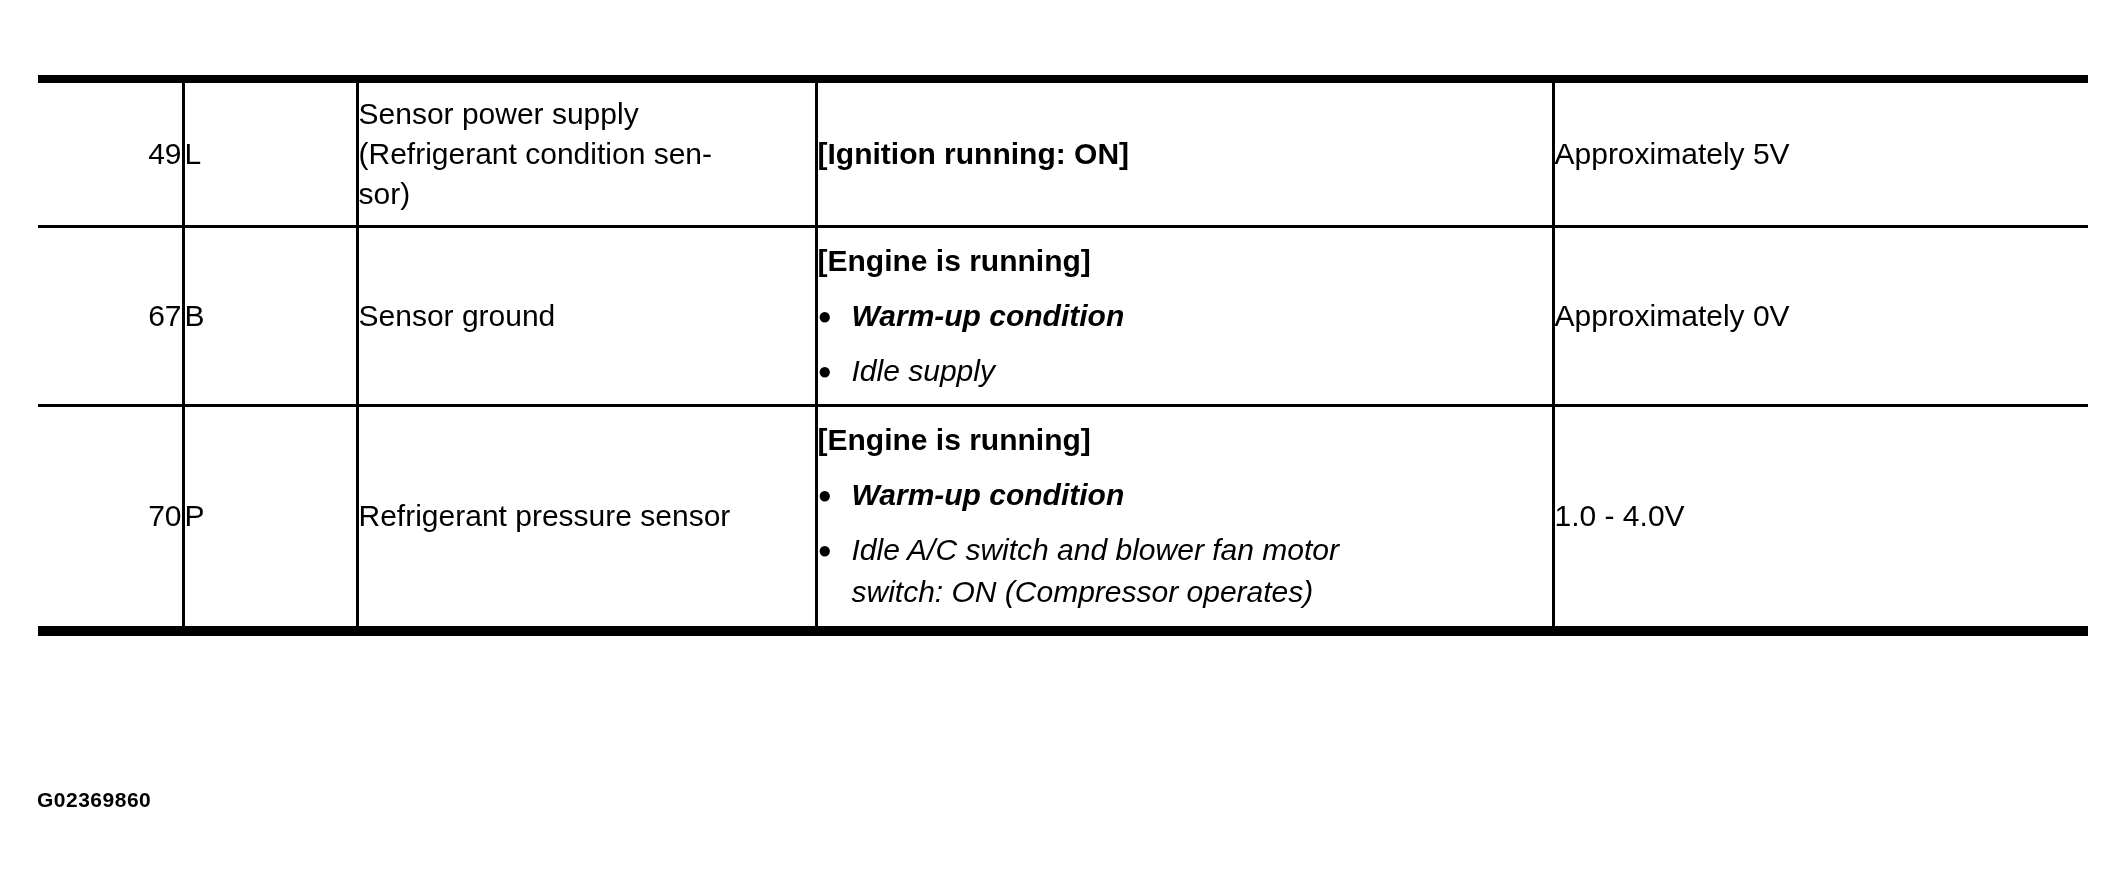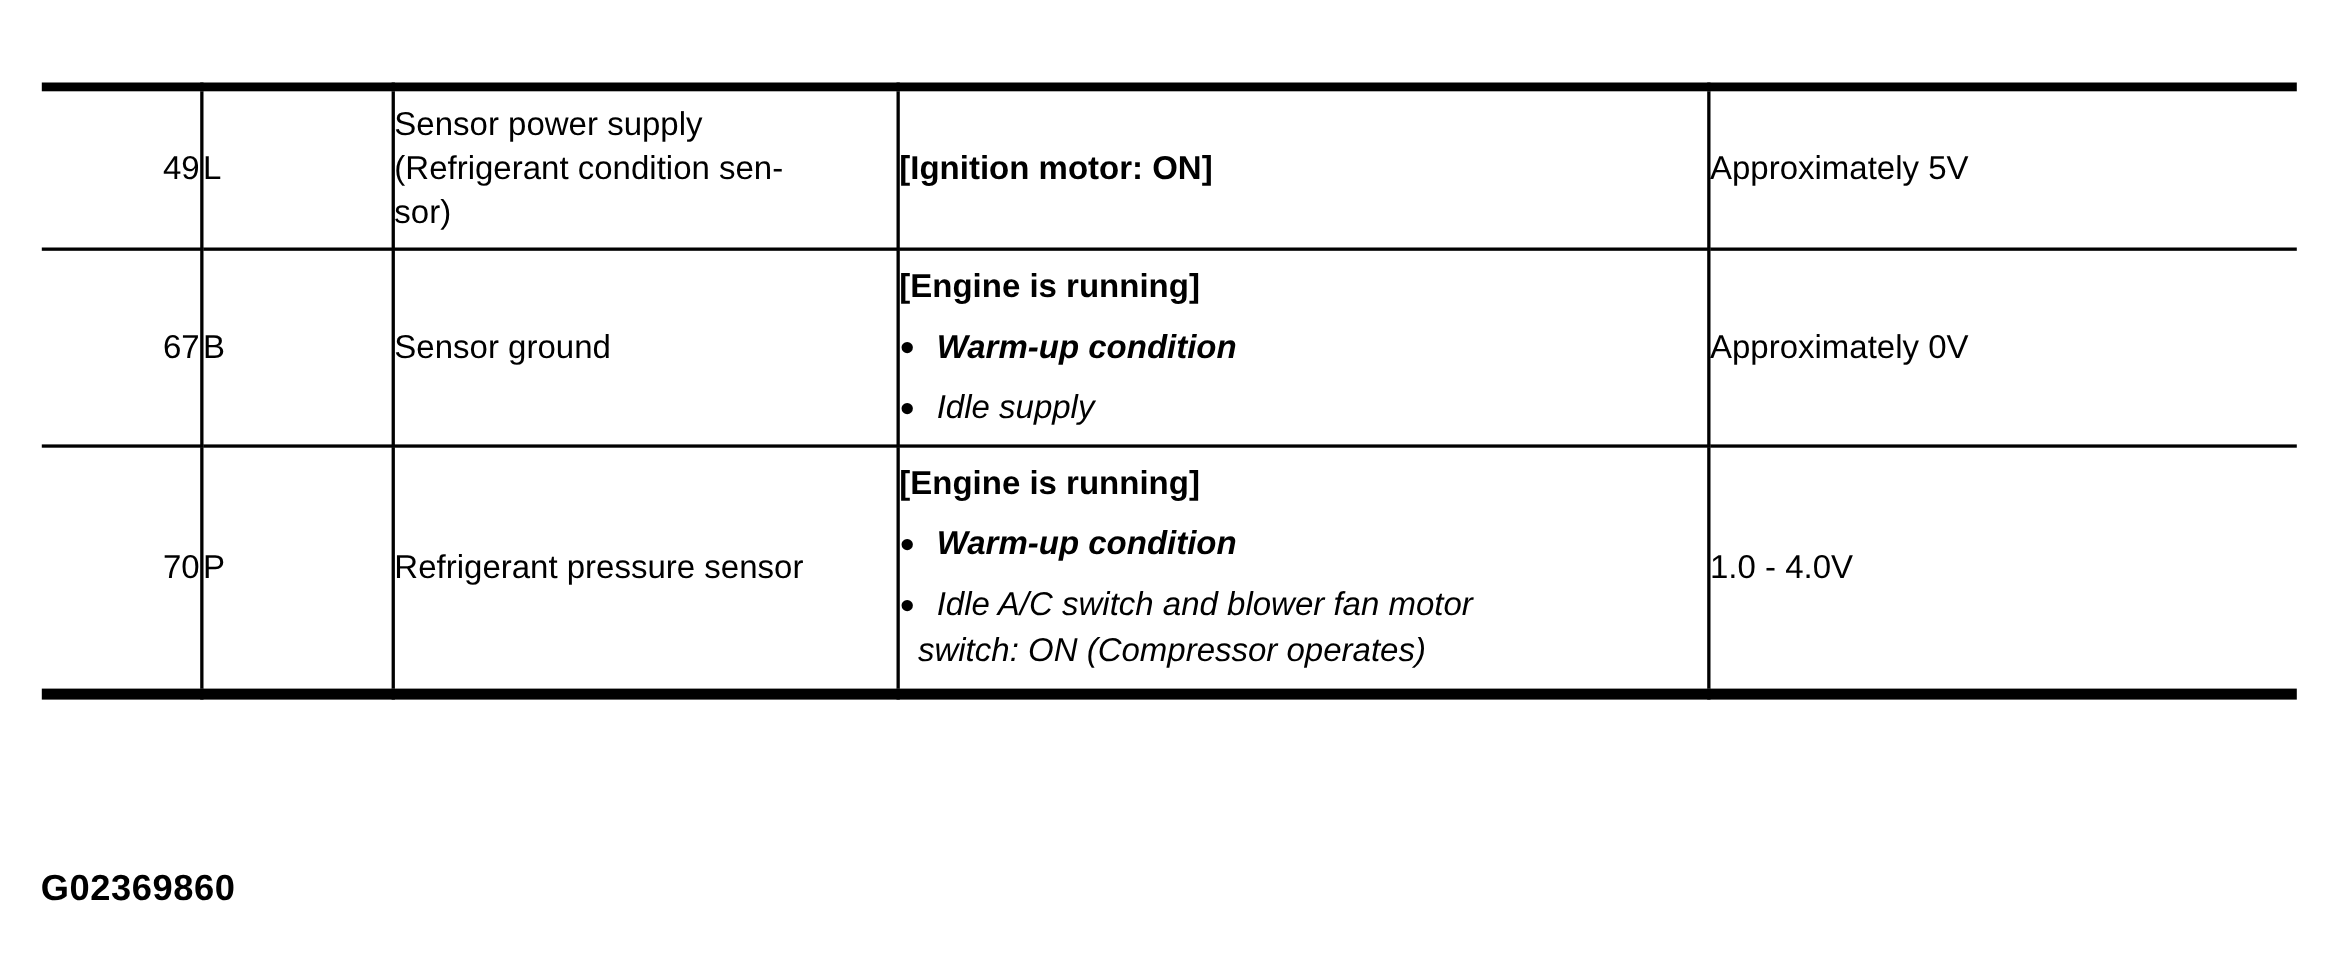--- a/index.html
+++ b/index.html
@@ -50,33 +50,33 @@
     vertical-align: middle;
   }
   td.col-term { text-align: right; }
   td.col-wire { padding-left: 26px; }
   td.col-item { padding-left: 18px; padding-right: 8px; line-height: 40px; margin-left: 27px; }
   td.col-cond { padding-left: 21px; padding-right: 10px; }
   td.col-data { padding-left: 20px; }
 
   .cond-line { line-height: 42px; white-space: nowrap; }
   .cond-line + .cond-line { margin-top: 13px; font-style: italic; }
-  .cond-line.cont { margin-top: 0; padding-left: 17px; }
+  .cond-line.cont { margin-top: 0; padding-left: 34px; }
   .bold { font-weight: bold; }
   .bullet-glyph {
     display: inline-block;
     width: 34px;
     font-size: 24px;
     vertical-align: 2px;
   }
   .caption {
     position: absolute;
     left: 37px;
     top: 788px;
-    font-size: 33px;
+    font-size: 21px;
     font-weight: bold;
     letter-spacing: 0.5px;
   }
 </style>
 </head>
 <body>
 
 <table class="spec">
   <colgroup>
     <col style="width:145px">
@@ -89,21 +89,21 @@
 
     <tr style="height:147px">
       <td class="c1 col-term">49</td>
       <td class="c2 col-wire">L</td>
       <td class="c3 col-item">
         <div>Sensor power supply</div>
         <div>(Refrigerant condition sen-</div>
         <div>sor)</div>
       </td>
       <td class="c4 col-cond">
-        <div class="cond-line bold">[Ignition motor: ON]</div>
+        <div class="cond-line bold">[Ignition running: ON]</div>
       </td>
       <td class="c5 col-data">Approximately 5V</td>
     </tr>
 
     <tr style="height:179px">
       <td class="c1 col-term">67</td>
       <td class="c2 col-wire">B</td>
       <td class="c3 col-item">
         <div>Sensor ground</div>
       </td>

